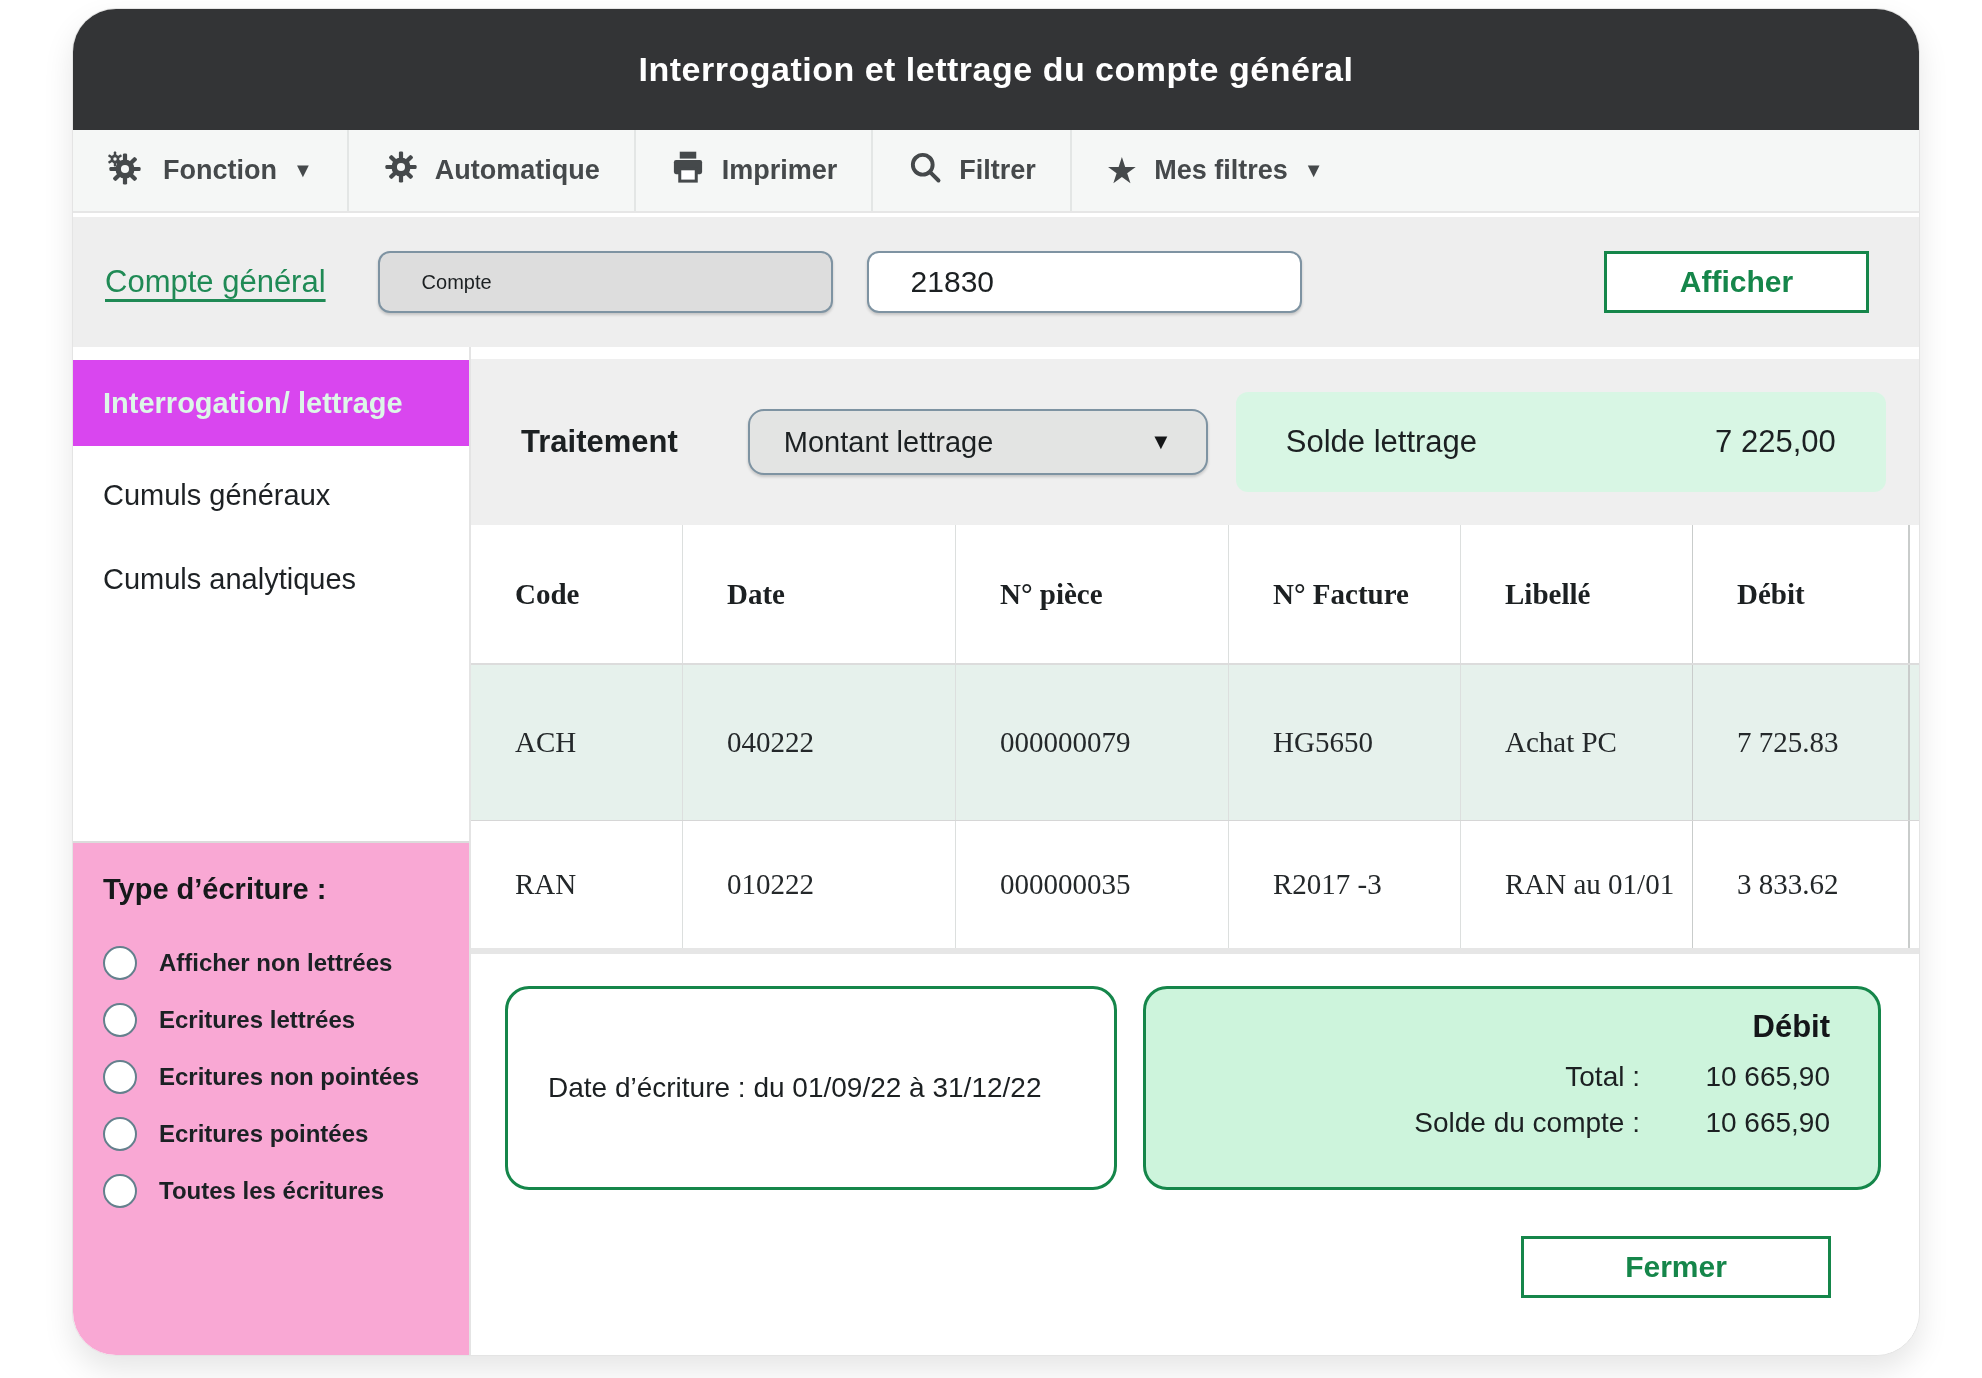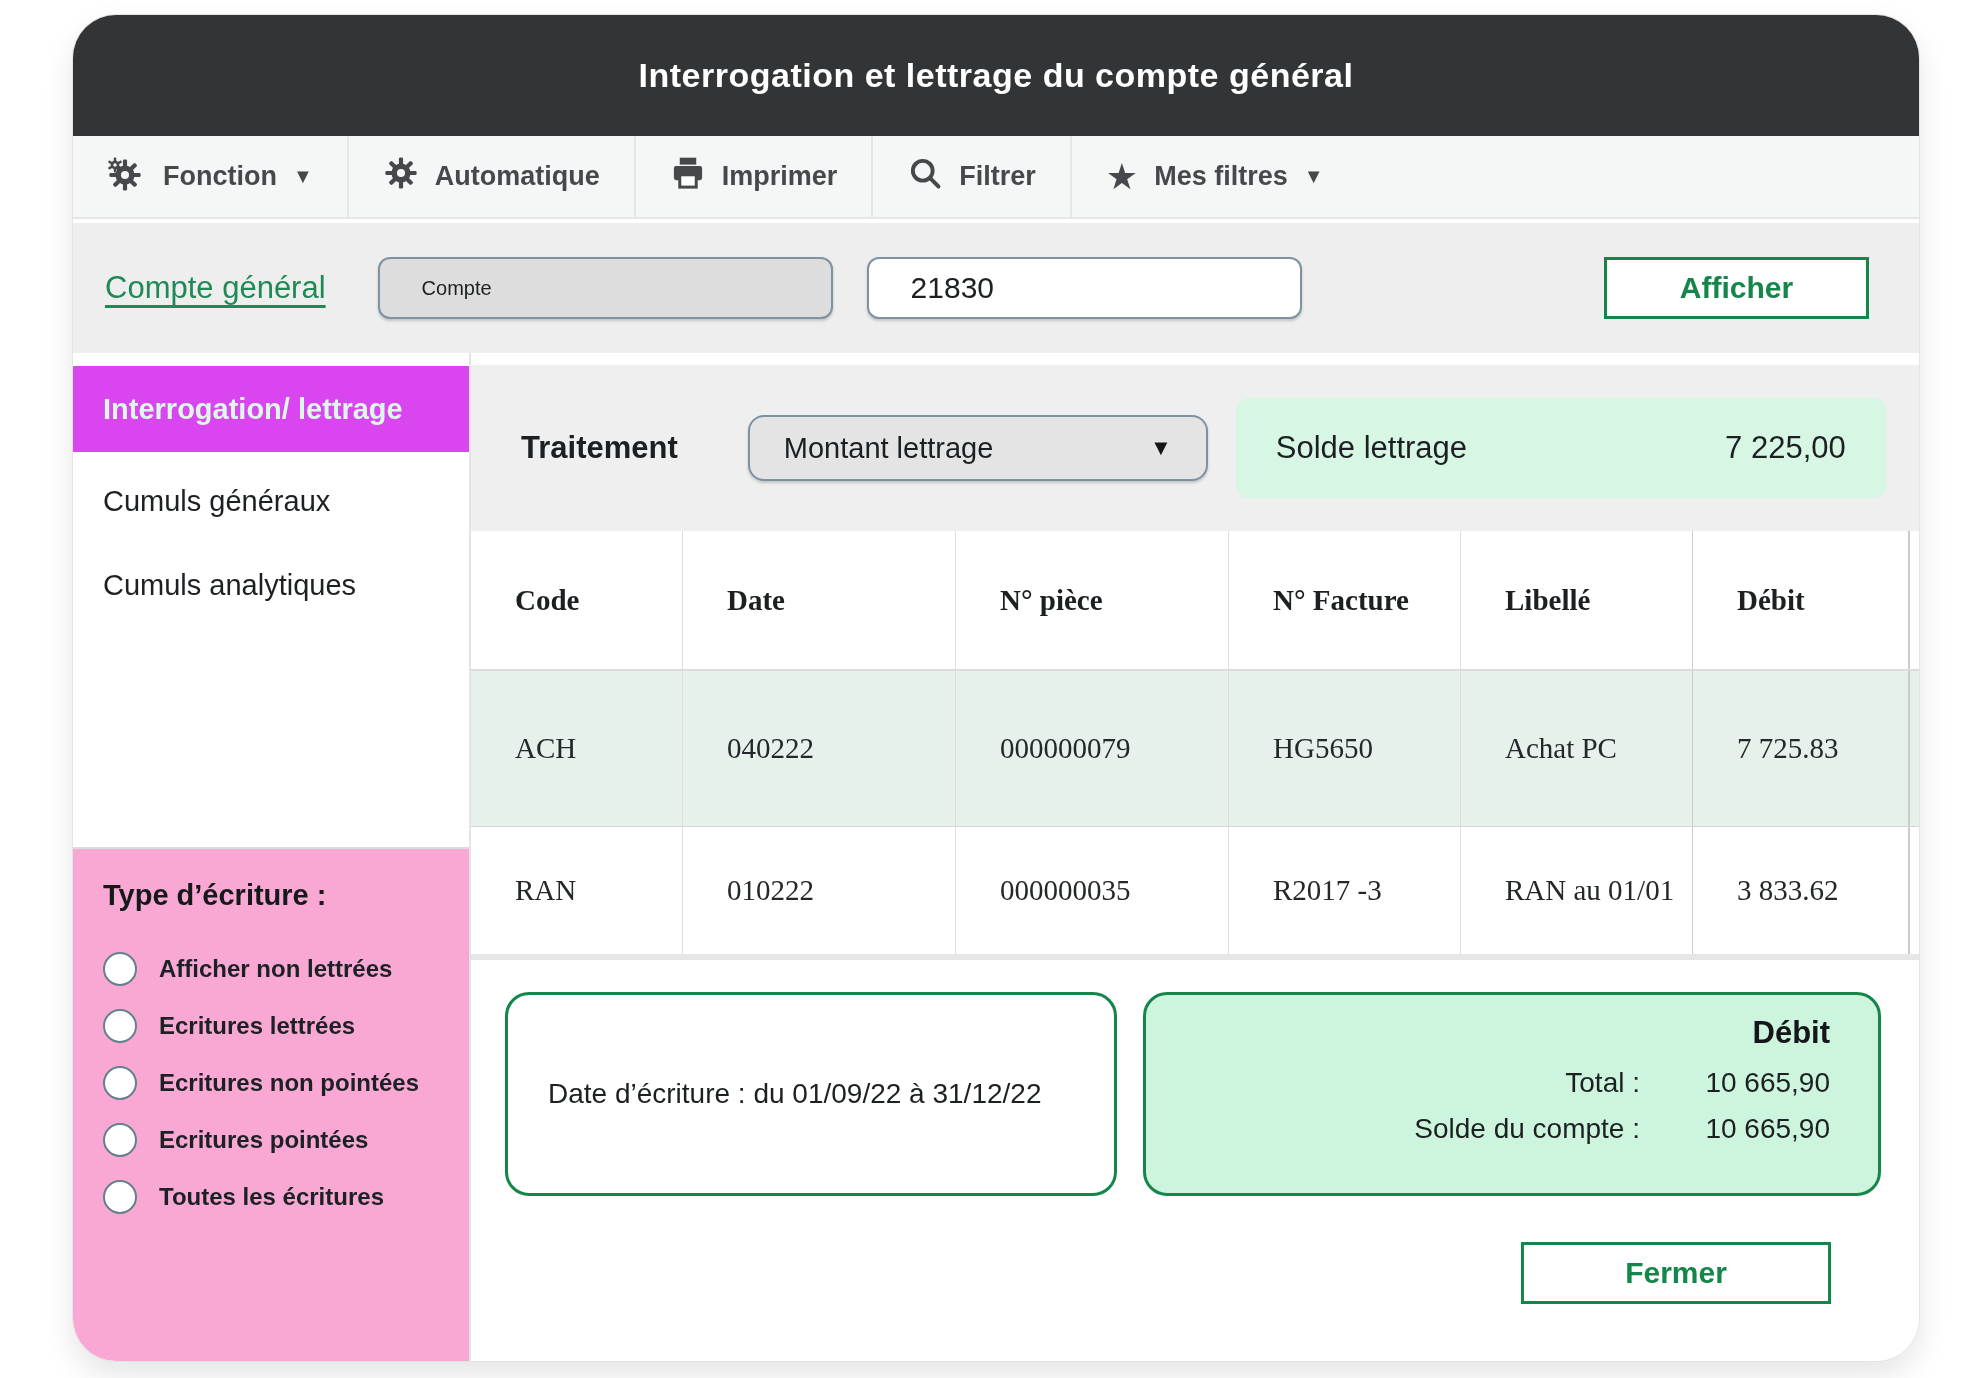--- a/index.html
+++ b/index.html
@@ -1,20 +1,20 @@
 <!DOCTYPE html>
 <html><head>
 <meta charset="utf-8">
 <style>
   * { margin:0; padding:0; box-sizing:border-box; }
   html,body { background:#ffffff; font-family:"Liberation Sans","DejaVu Sans",sans-serif; }
   .canvas { position:relative; width:1982px; height:1378px; background:#ffffff; overflow:hidden; }
 
   .window {
-    position:absolute; left:72px; top:14px; width:1848px; height:1348px;
+    position:absolute; left:72px; top:8px; width:1848px; height:1348px;
     background:#ffffff; border-radius:44px; overflow:hidden;
     border:1px solid #e4e4e4; box-shadow:0 14px 30px rgba(0,0,0,0.10);
     display:flex; flex-direction:column;
   }
 
   
   .titlebar { height:121px; background:#333436; display:flex; align-items:center; justify-content:center; flex:none; }
   .titlebar .title { color:#ffffff; font-size:34px; font-weight:bold; letter-spacing:0.5px; }
 
   
@@ -46,21 +46,21 @@
   .radio-row { display:flex; align-items:center; gap:22px; height:57px; cursor:pointer; }
   .radio { width:34px; height:34px; border-radius:50%; background:#ffffff; border:2.5px solid #64808d; flex:none; }
   .radio-label { font-size:24px; font-weight:bold; color:#1b2124; }
 
   
   .content { flex:1; display:flex; flex-direction:column; background:#ffffff; min-width:0; }
   .treat-bar { margin-top:12px; height:166px; background:#efefef; display:flex; align-items:center; padding:0 22px 0 50px; flex:none; }
   .treat-label { font-size:31px; font-weight:bold; color:#1c2022; }
   .dropdown { margin-left:70px; width:460px; height:66px; background:#e3e4e3; border:2px solid #7e93a2; border-radius:16px; display:flex; align-items:center; justify-content:space-between; padding:0 34px; font-size:29px; color:#1c2022; box-shadow:0 2px 3px rgba(0,0,0,0.18); cursor:pointer; }
   .dropdown .caret { font-size:22px; color:#141517; }
-  .solde-panel { margin-left:28px; width:650px; height:100px; background:#d8f6e4; border-radius:12px; display:flex; align-items:center; justify-content:space-between; padding:0 40px; font-size:31px; color:#1c2022; }
+  .solde-panel { margin-left:28px; width:650px; height:100px; background:#d8f6e4; border-radius:12px; display:flex; align-items:center; justify-content:space-between; padding:0 50px; font-size:31px; color:#1c2022; }
 
   
   .tbl { flex:none; }
   .trow { display:flex;font-family:Liberation Serif, serif; }
   .cell { display:flex; align-items:center; padding-left:44px; font-size:29px; color:#24282a; border-right:1px solid #dcdfde; overflow:hidden; white-space:nowrap; }
   .c0{width:212px;} .c1{width:273px;} .c2{width:273px;} .c3{width:232px;} .c4{width:232px;} .c5{width:218px; border-right:2px solid #c9cccb; border-left:1px solid #c9cccb; margin-left:-1px;}
   .thead { height:140px; background:#ffffff; border-bottom:2px solid #dcdcdc; }
   .thead .cell { font-weight:bold; color:#1c2022; }
   .r0 { height:155px; background:#e6f1ec; }
   .r1 { height:128px; background:#ffffff; border-top:1px solid #d6d6d6; }

